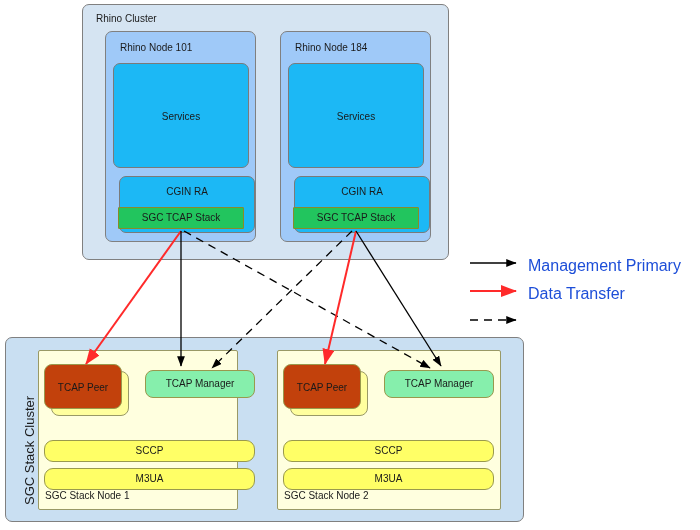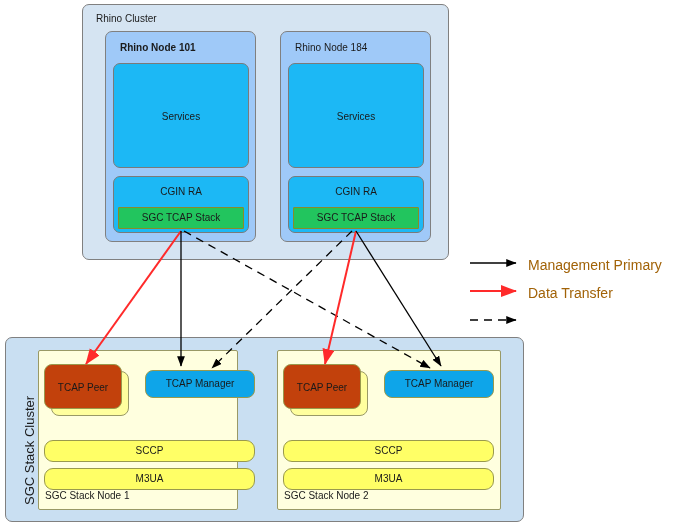--- a/index.html
+++ b/index.html
@@ -20,21 +20,21 @@
     left:82px;top:4px;width:367px;height:256px;
     background:#d5e4f2;border:1px solid #808080;border-radius:7px;
   }
   .rhino-node{
     background:#9fc9f8;border:1px solid #808080;border-radius:7px;
   }
   .services{
     background:#1cb8f5;border:1px solid #7a7a7a;border-radius:7px;
   }
   .cgin{
-    background:#1cb8f5;border:1px solid #7a7a7a;border-radius:7px;
+    background:#1cb8f5;border:1px solid #7a7a7a;border-radius:7px;margin-left:6px;
   }
   .sgc-tcap{
     background:#22c55e;border:1px solid #8a8a2a;border-radius:1px;
   }
 
   
   .sgc-cluster{
     left:5px;top:337px;width:519px;height:185px;
     background:#c9dff2;border:1px solid #808080;border-radius:7px;
   }
@@ -44,21 +44,21 @@
   .yellow-bar{
     background:#ffff66;border:1px solid #99994d;border-radius:9px;
   }
   .peer-back{
     background:#ffff9e;border:1px solid #999966;border-radius:8px;
   }
   .peer-front{
     background:#c2410c;border:1px solid #99994d;border-radius:8px;
   }
   .tcap-mgr{
-    background:#0ea5e9;border:1px solid #99994d;border-radius:8px;
+    background:#86efac;border:1px solid #99994d;border-radius:8px;
   }
 
   .lbl{
     position:absolute;
     font-size:10px;
     line-height:1;
     white-space:nowrap;
     color:#1a1a1a;
   }
   .lbl.center{
@@ -69,42 +69,42 @@
     font-size:13px;
     white-space:nowrap;
     color:#1a1a1a;
     transform-origin:0 0;
     transform:rotate(-90deg);
   }
 
   
   .legend-label{
     position:absolute;
-    font-size:14px;
+    font-size:16px;
     white-space:nowrap;
-    color:#a16207;
+    color:#1d4ed8;
     left:528px;
   }
 
   svg.overlay{
     position:absolute;left:0;top:0;width:700px;height:530px;
     pointer-events:none;
   }
 </style>
 </head>
 <body>
 
 <div id="stage">
 
   <div class="box rhino-cluster">
     <div class="lbl" style="left:13px;top:9px;">Rhino Cluster</div>
   </div>
 
   <div class="box rhino-node" style="left:105px;top:31px;width:151px;height:211px;">
-    <div class="lbl" style="left:14px;top:11px;font-weight:bold;">Rhino Node 101</div>
+    <div class="lbl" style="left:14px;top:11px;">Rhino Node 101</div>
   </div>
   <div class="box services" style="left:113px;top:63px;width:136px;height:105px;">
     <div class="lbl center" style="top:48px;">Services</div>
   </div>
   <div class="box cgin" style="left:113px;top:176px;width:136px;height:57px;">
     <div class="lbl center" style="top:10px;">CGIN RA</div>
   </div>
   <div class="box sgc-tcap" style="left:118px;top:207px;width:126px;height:22px;">
     <div class="lbl center" style="top:5px;">SGC TCAP Stack</div>
   </div>

